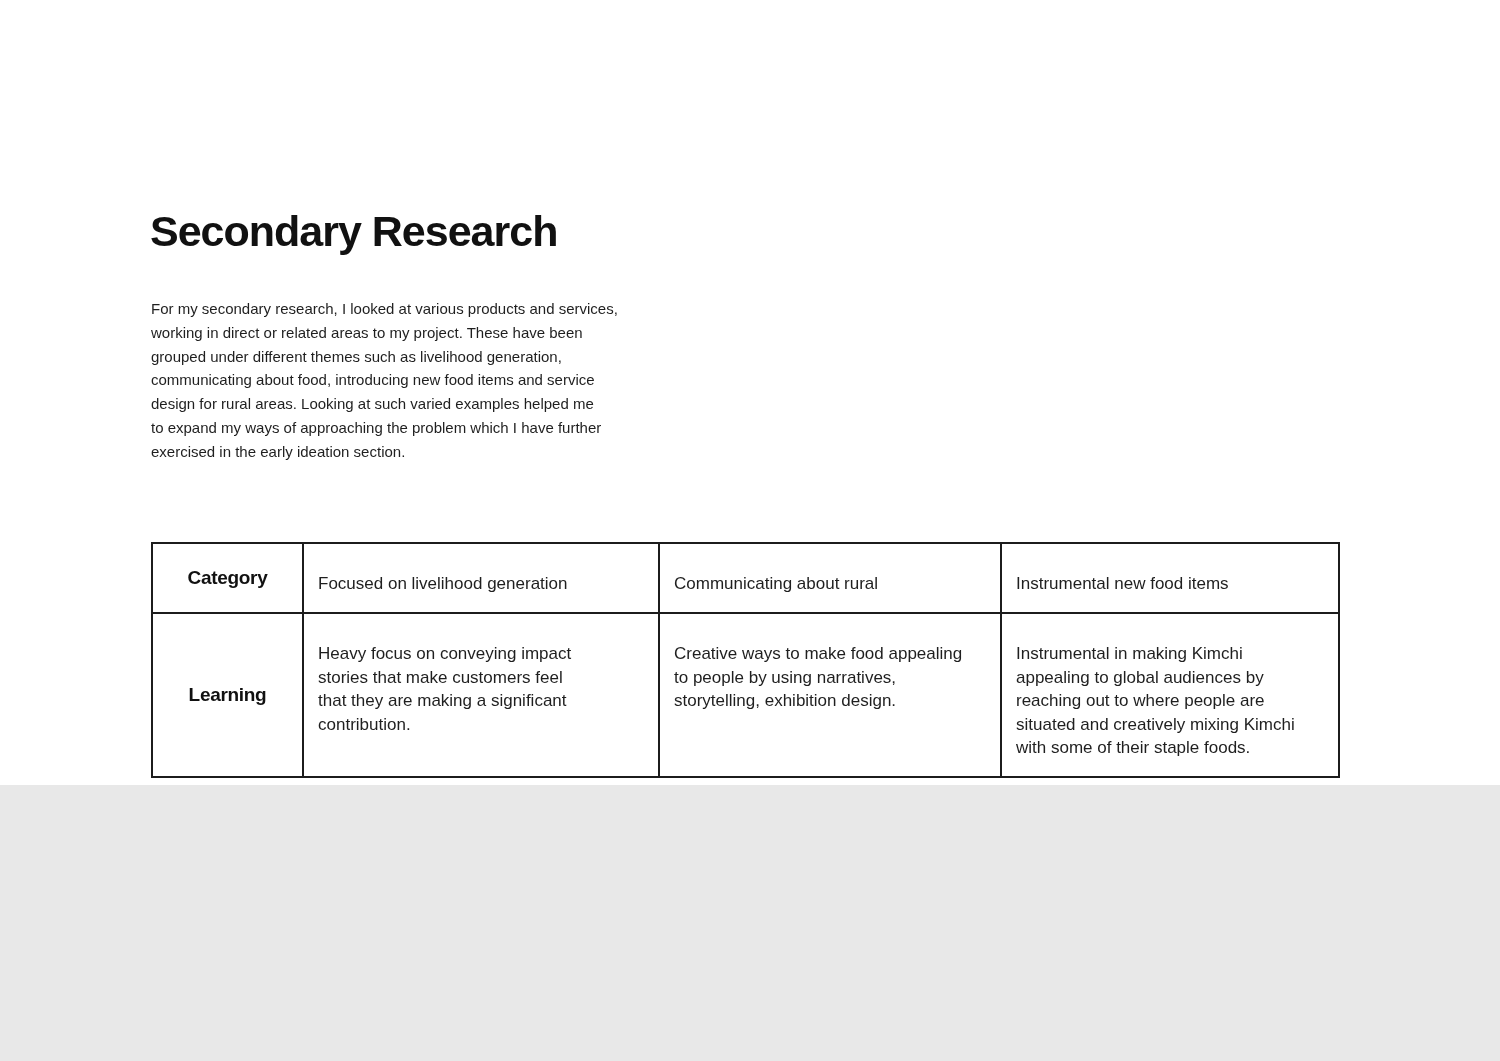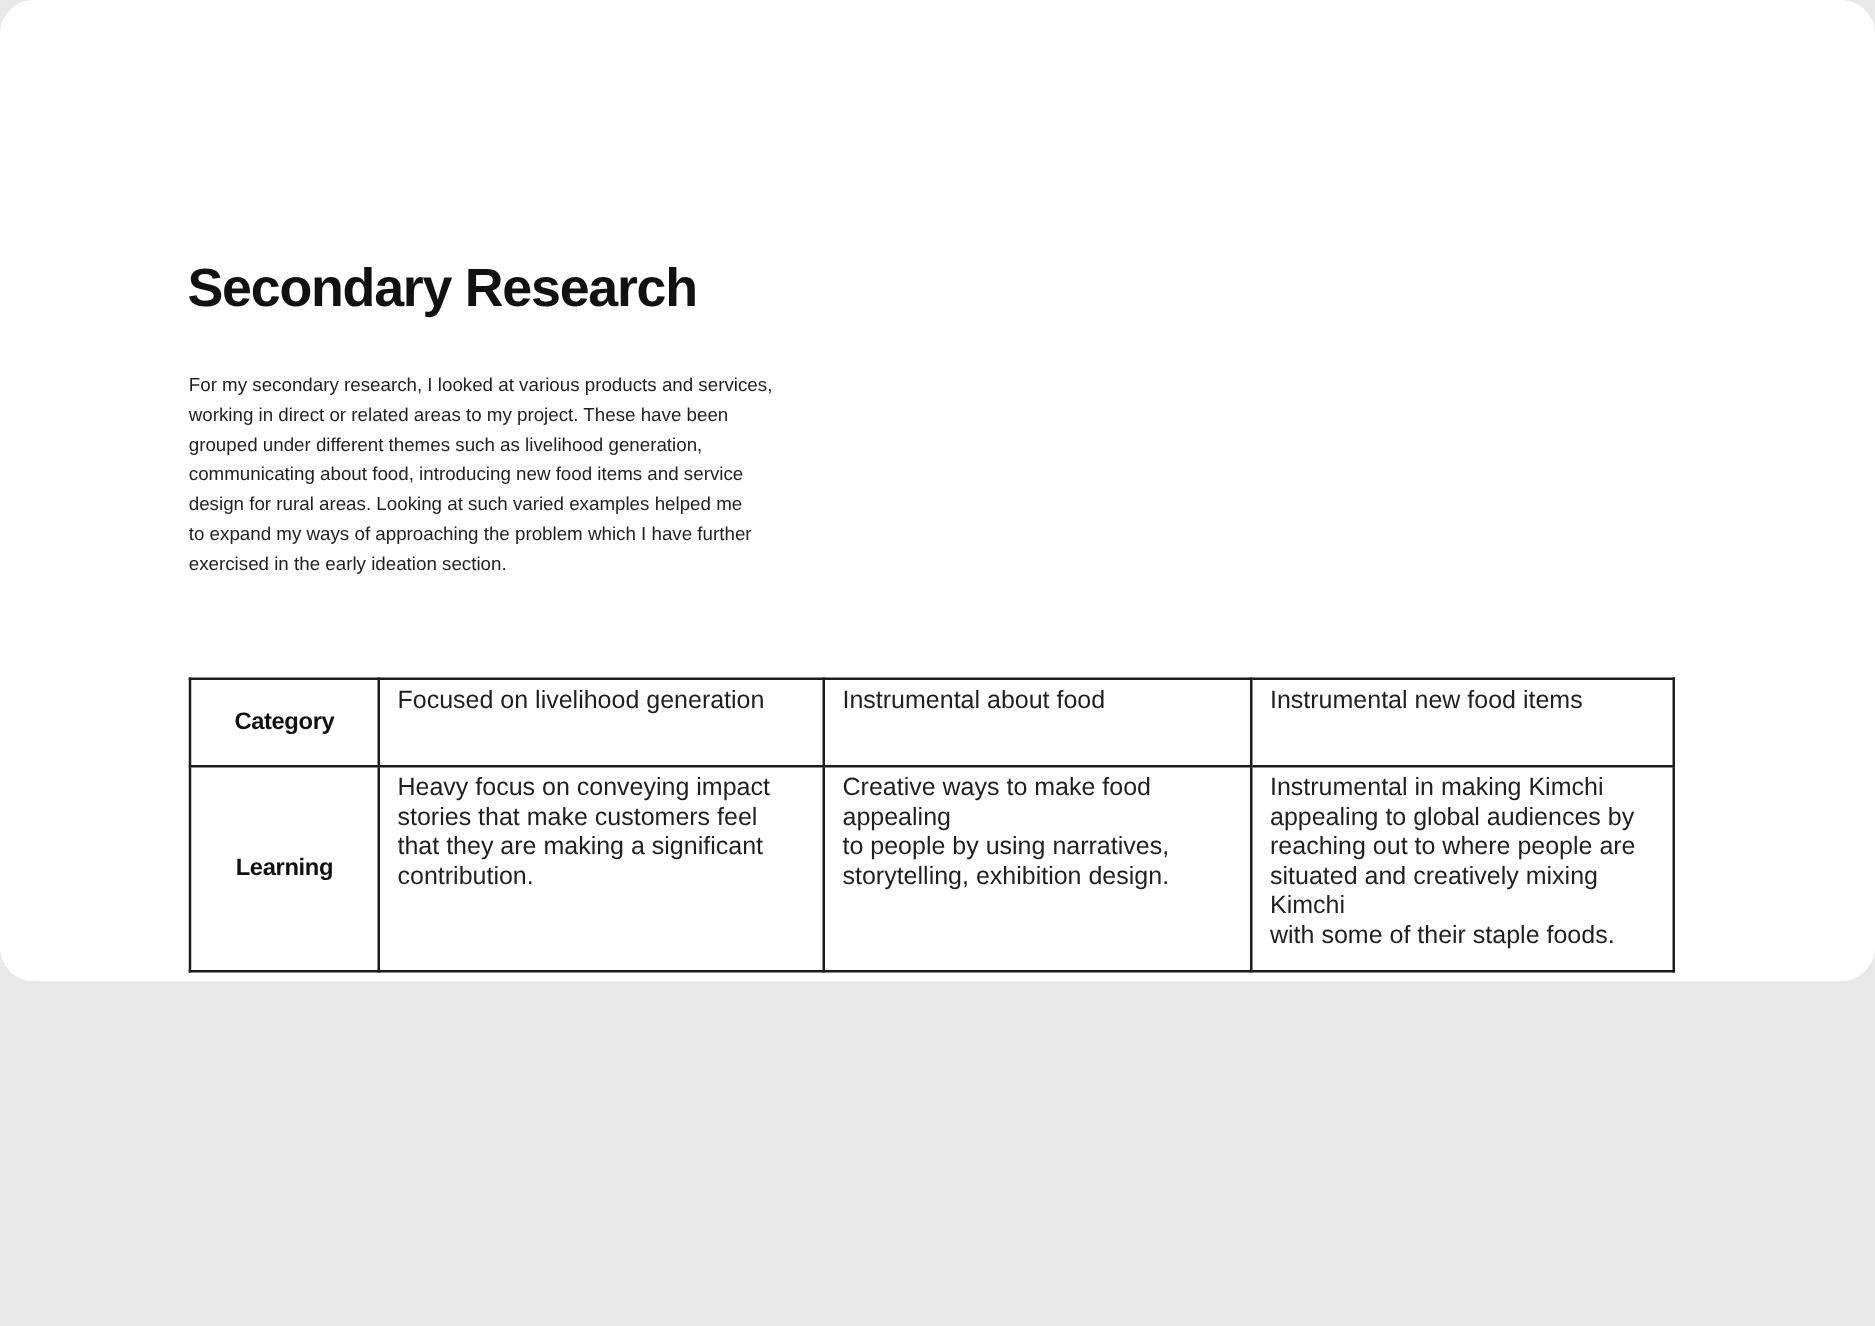--- a/index.html
+++ b/index.html
@@ -5,21 +5,20 @@
   * { margin: 0; padding: 0; box-sizing: border-box; }
   html, body { background: #e8e8e8; }
   .page {
     position: relative;
     width: 1500px;
     height: 785px;
     background: #ffffff;
     overflow: hidden;
     font-family: "Liberation Sans", "DejaVu Sans", sans-serif;
     color: #1a1a1a;
-    border-radius: 27px;
   }
   .doc-title {
     position: absolute;
     left: 150px;
     top: 206px;
     font-size: 43px;
     line-height: 50px;
     font-weight: 700;
     letter-spacing: -1px;
     color: #111111;
@@ -40,24 +39,24 @@
     top: 514px;
     width: 1187px;
     border-collapse: collapse;
     table-layout: fixed;
     margin-top: 28px;
   }
   table.research-table, .research-table td {
     border: 2px solid #1c1c1c;
   }
   .research-table td {
-    font-size: 20px;
+    font-size: 17px;
     line-height: 23.5px;
     vertical-align: top;
-    padding: 5px 16px 10px 14px;
+    padding: 28px 16px 10px 14px;
     white-space: pre-line;
     color: #1f1f1f;
   }
   .research-table td.label-cell {
     font-weight: 700;
     font-size: 19px;
     letter-spacing: -0.3px;
     text-align: center;
     vertical-align: middle;
     white-space: normal;
@@ -94,21 +93,21 @@
     <colgroup>
       <col style="width:151px">
       <col style="width:356px">
       <col style="width:342px">
       <col style="width:338px">
     </colgroup>
     <tbody>
       <tr class="row-category">
         <td class="label-cell">Category</td>
         <td>Focused on livelihood generation</td>
-        <td>Instrumental about food</td>
+        <td>Communicating about rural</td>
         <td>Instrumental new food items</td>
       </tr>
       <tr class="row-learning">
         <td class="label-cell">Learning</td>
         <td>Heavy focus on conveying impact
 stories that make customers feel
 that they are making a significant
 contribution.</td>
         <td>Creative ways to make food appealing
 to people by using narratives,

